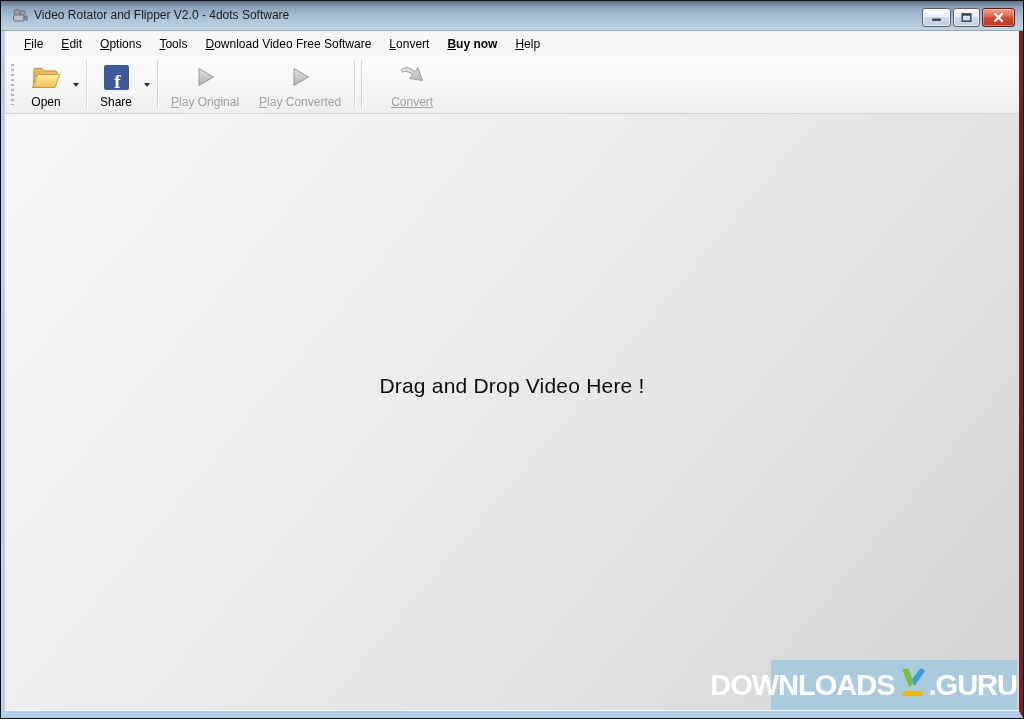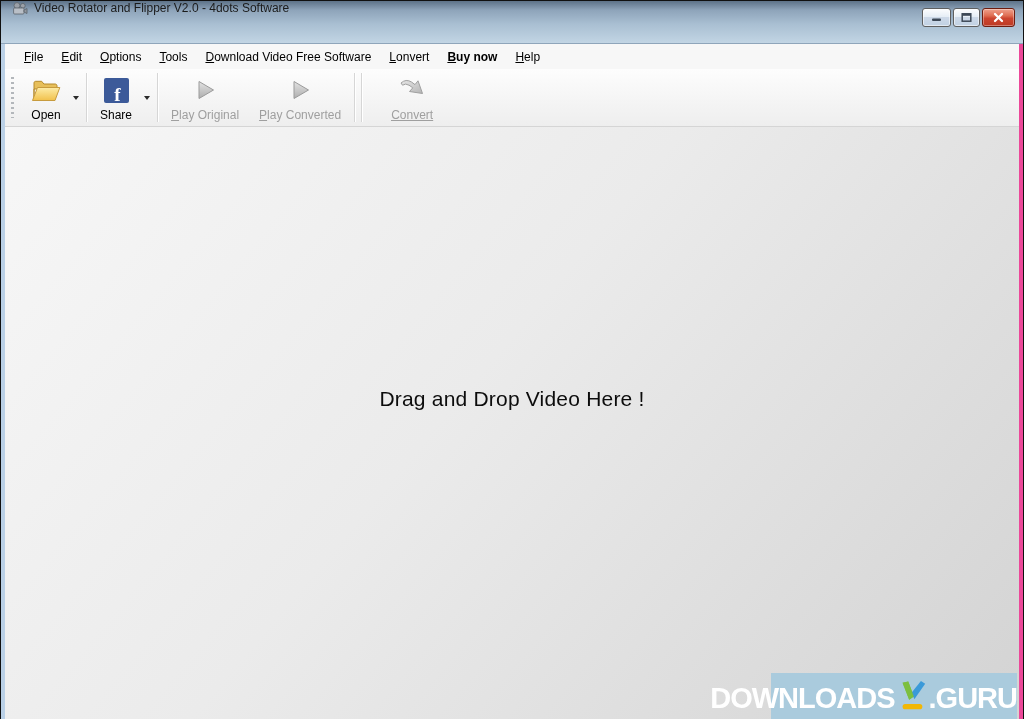--- a/index.html
+++ b/index.html
@@ -3,44 +3,44 @@
 <meta charset="utf-8">
 <style>
   * { margin:0; padding:0; box-sizing:border-box; }
   html,body { width:1024px; height:719px; font-family:"Liberation Sans", sans-serif; background:#555; }
   .window {
     position:relative; width:1024px; height:719px;
     border:1px solid #101010; background:#b9cfe6;
   }
   
   .titlebar {
-    position:relative; height:43px;
+    position:relative; height:30px;
     background:linear-gradient(#5d7288 0%, #8ea4ba 22%, #a9bfd2 55%, #c2d5e4 100%);
     border-bottom:1px solid #8fa5ba;
-    display:flex; align-items:flex-start;
+    display:flex; align-items:center;
   }
   .app-icon { margin:0 6px 0 11px; display:flex; }
   .title-text { font-size:12px; color:#1b1b1b; padding-bottom:1px; }
   .win-controls { position:absolute; top:7px; right:8px; display:flex; gap:2px; }
   .win-btn {
     height:19px; border:1px solid #5f5f5f; border-radius:3px;
     background:linear-gradient(#fcfdfe 0%, #e6eef6 45%, #cdd9e8 50%, #c0d1e3 100%);
     display:flex; align-items:center; justify-content:center;
     box-shadow:inset 0 0 0 1px rgba(255,255,255,.55);
   }
   .win-btn.min { width:29px; } .win-btn.max { width:27px; }
   .win-btn.close {
     width:33px; border-color:#6e1d10;
     background:linear-gradient(#efa28e 0%, #de6c51 40%, #cc4530 55%, #bd3a24 100%);
     box-shadow:inset 0 0 0 1px rgba(255,255,255,.35);
   }
   
   .frame {
     height:687px;
-    border-left:4px solid #bad0e6; border-right:4px solid #ec4899;
+    border-left:4px solid #bad0e6; border-right:4px solid #7f1d1d;
     border-bottom:7px solid #b2cce6;
     background:#f6f6f6; position:relative;
   }
   
   .menubar {
     height:25px; background:#f7f7f7; display:flex; align-items:center;
     font-size:12px; color:#000; padding-left:10px;
   }
   .menu-item { padding:4px 9px; cursor:default; }
   .menu-item.bold { font-weight:bold; }

